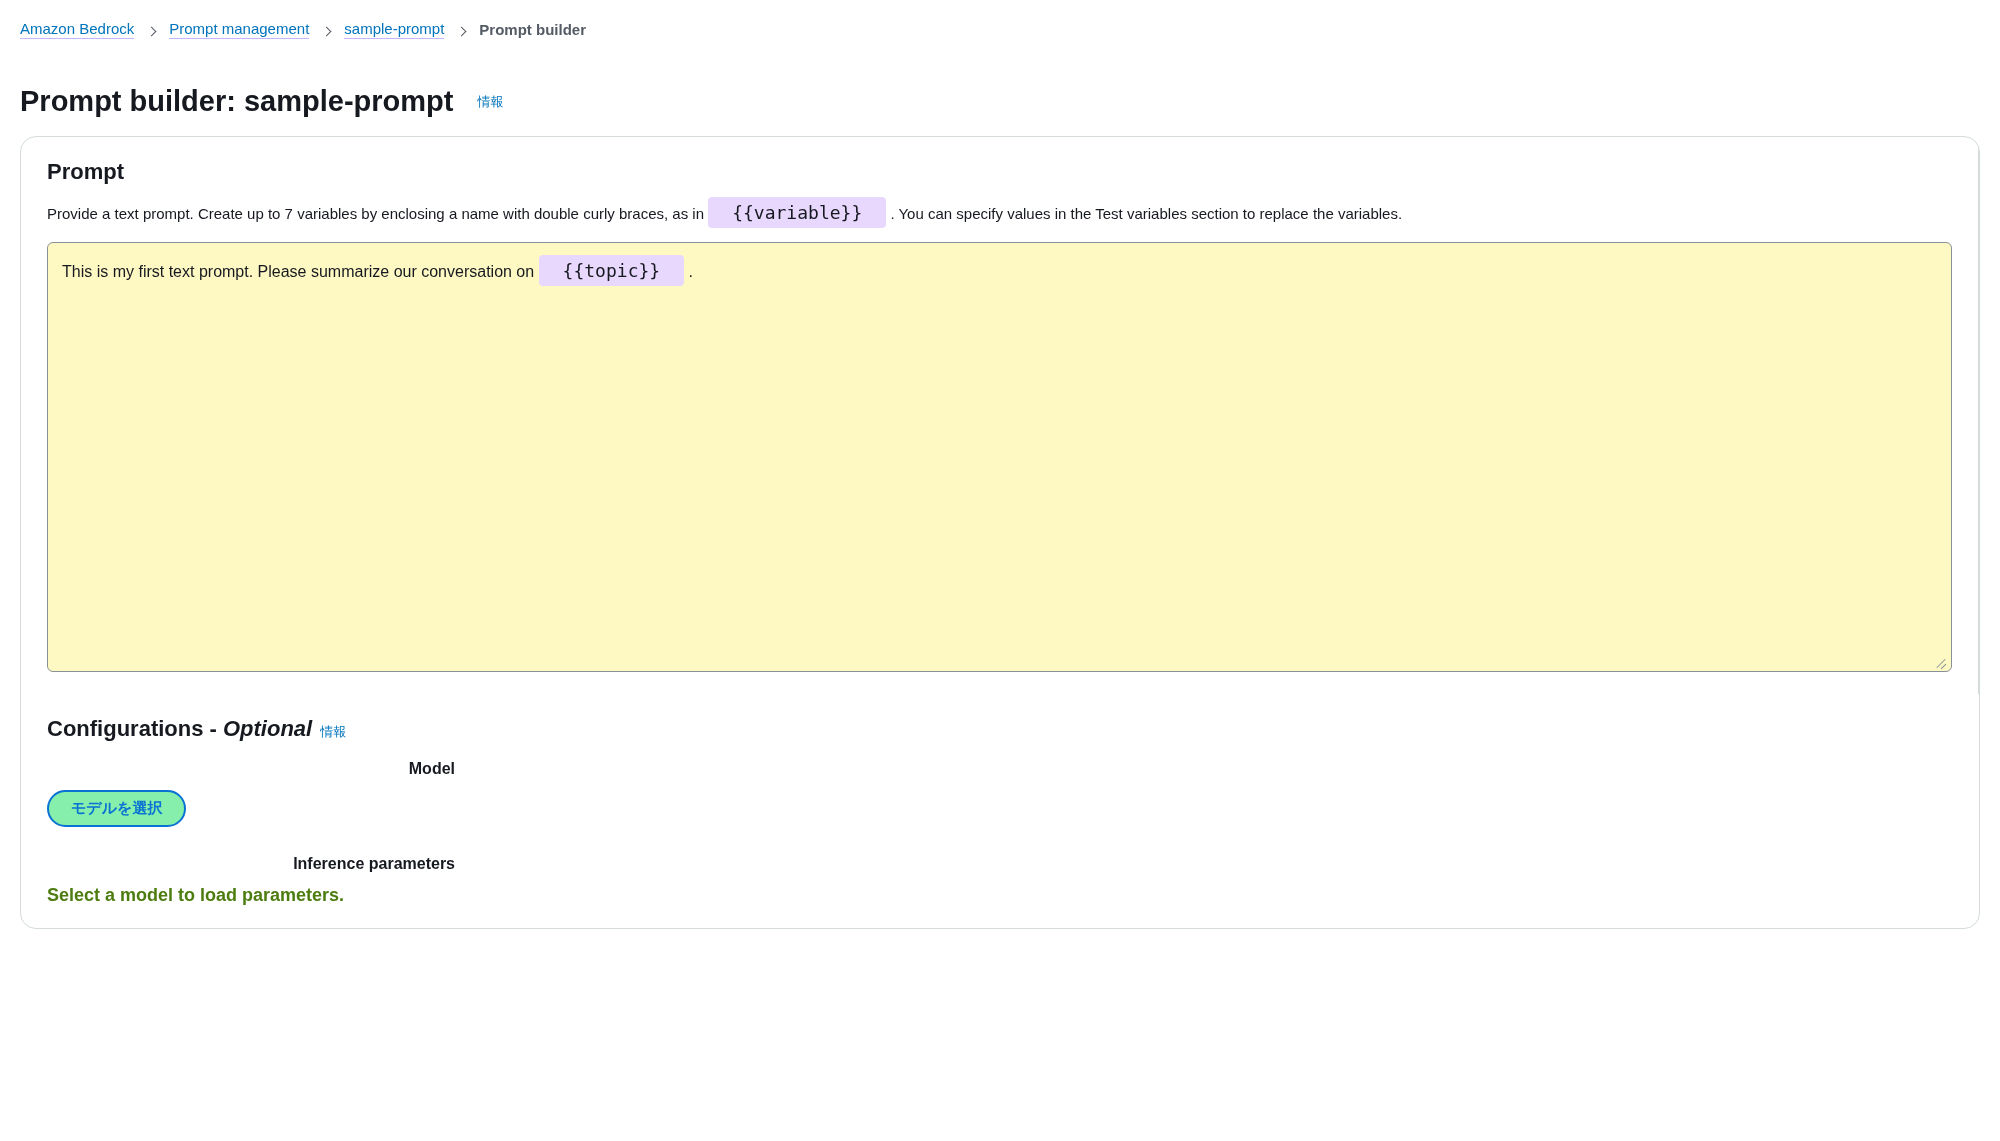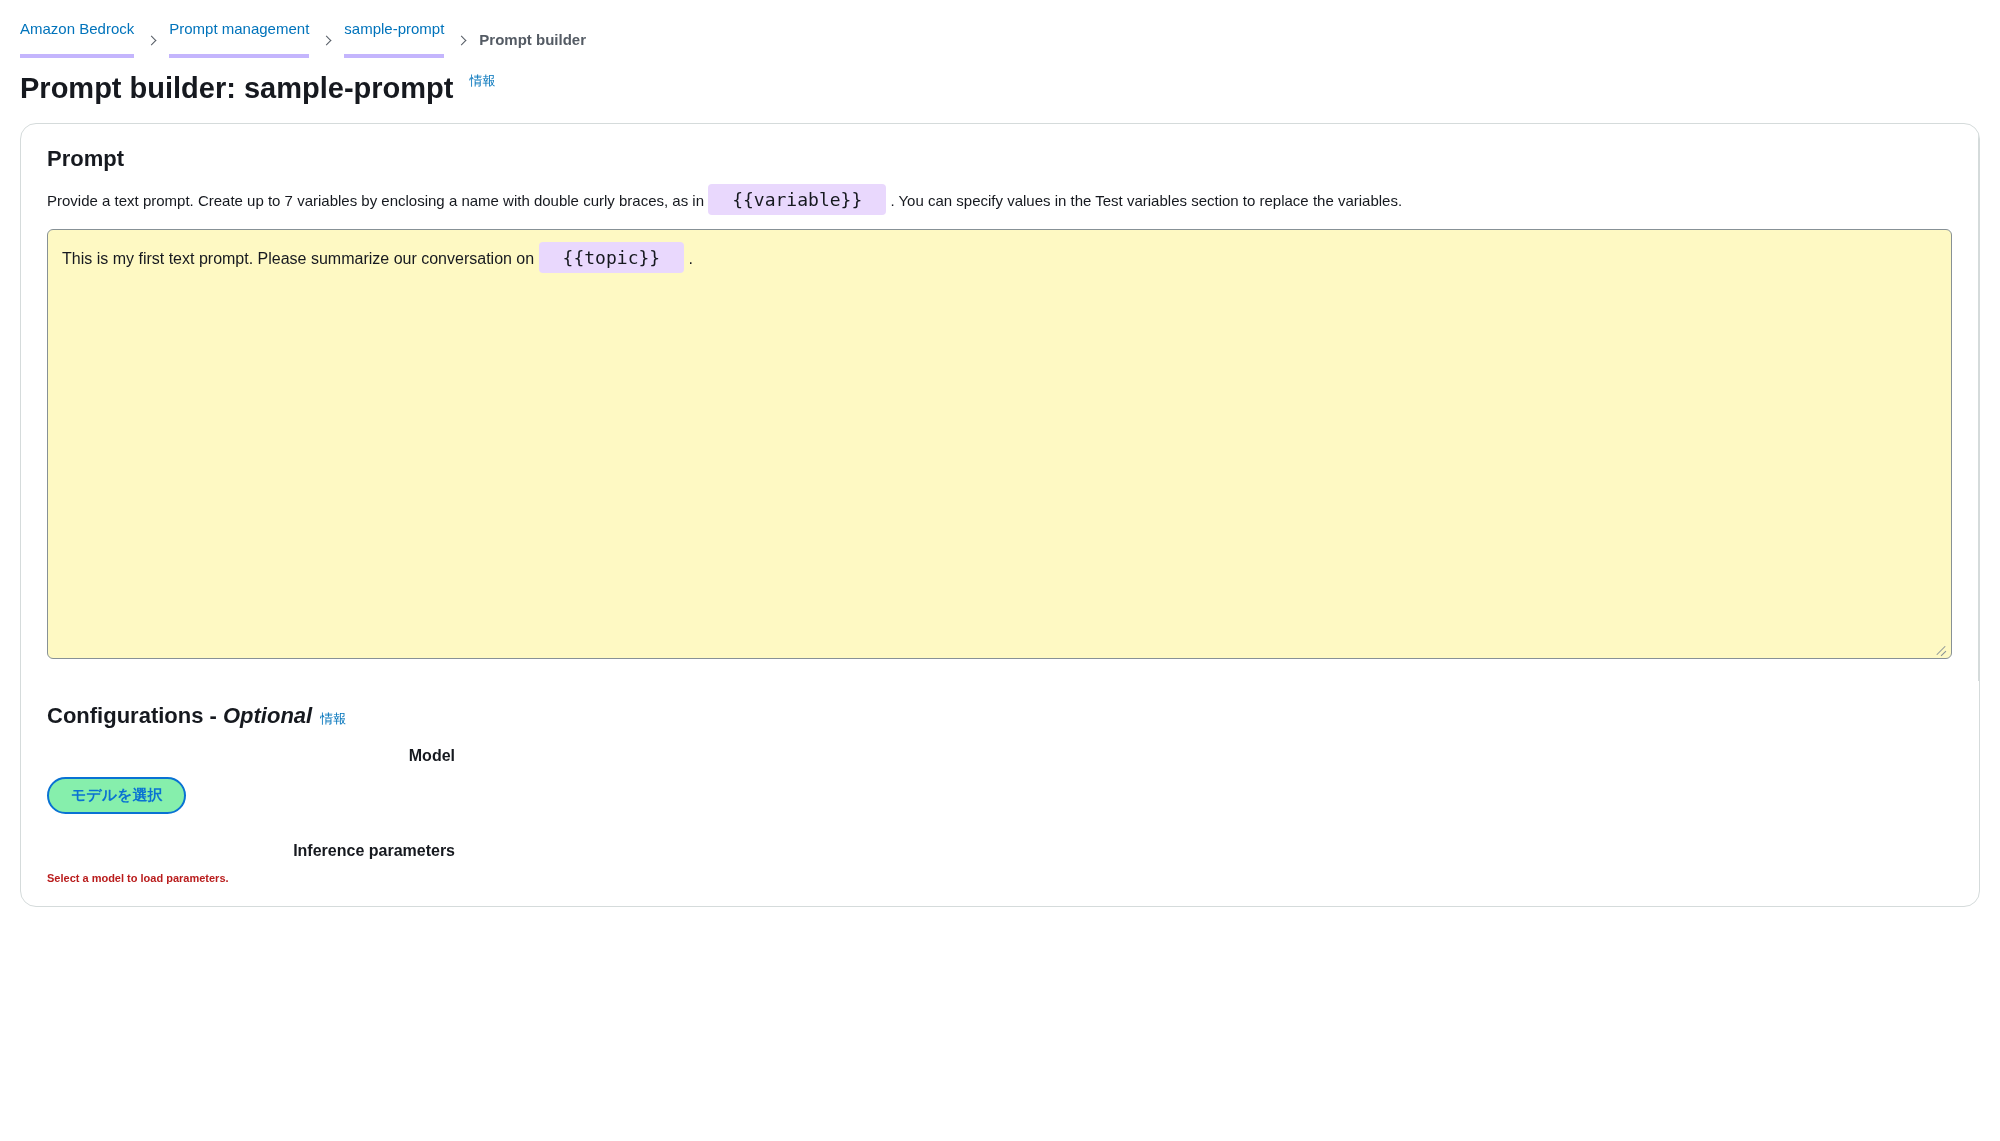--- a/index.html
+++ b/index.html
@@ -13,41 +13,42 @@
     .breadcrumb {
       display: flex;
       align-items: center;
       gap: 14px;
       margin-bottom: 14px;
       font-size: 15px;
     }
     .breadcrumb a {
       color: #0073bb;
       text-decoration: none;
-      border-bottom: 4px solid #c4b5fd;
-      padding-bottom: 17px;
+      border-bottom: 1px solid #c4b5fd;
+      padding-bottom: 1px;
     }
     .breadcrumb .sep {
       color: #545b64;
       font-size: 14px;
     }
     .breadcrumb .current {
       color: #545b64;
       font-weight: 600;
     }
     .header-row {
       display: flex;
       align-items: center;
       justify-content: space-between;
       margin-bottom: 18px;
     }
     .header-left {
       display: flex;
-      align-items: flex-start;
-      gap: 16px;
+      align-items: center;
+      gap: 24px;
+      margin-top: 32px;
     }
     .page-title {
       font-size: 29px;
       font-weight: 700;
       color: #16191f;
     }
     .info-link {
       color: #0073bb;
       font-size: 13px;
       text-decoration: none;
@@ -178,23 +179,23 @@
       color: #0972d3;
       background: #86efac;
       border-radius: 22px;
       padding: 7px 22px;
       font-size: 15px;
       font-weight: 600;
       cursor: pointer;
       margin-bottom: 28px;
     }
     .params-msg {
-      color: #b91c1c;
-      font-weight: 700;
-      font-size: 11px;
+      color: #4d7c0f;
+      font-weight: 700;
+      font-size: 18px;
     }
     .chevron-icon {
       display: inline-block;
       width: 7px;
       height: 7px;
       border-right: 1.5px solid #545b64;
       border-bottom: 1.5px solid #545b64;
       transform: rotate(-45deg);
     }
   </style>

